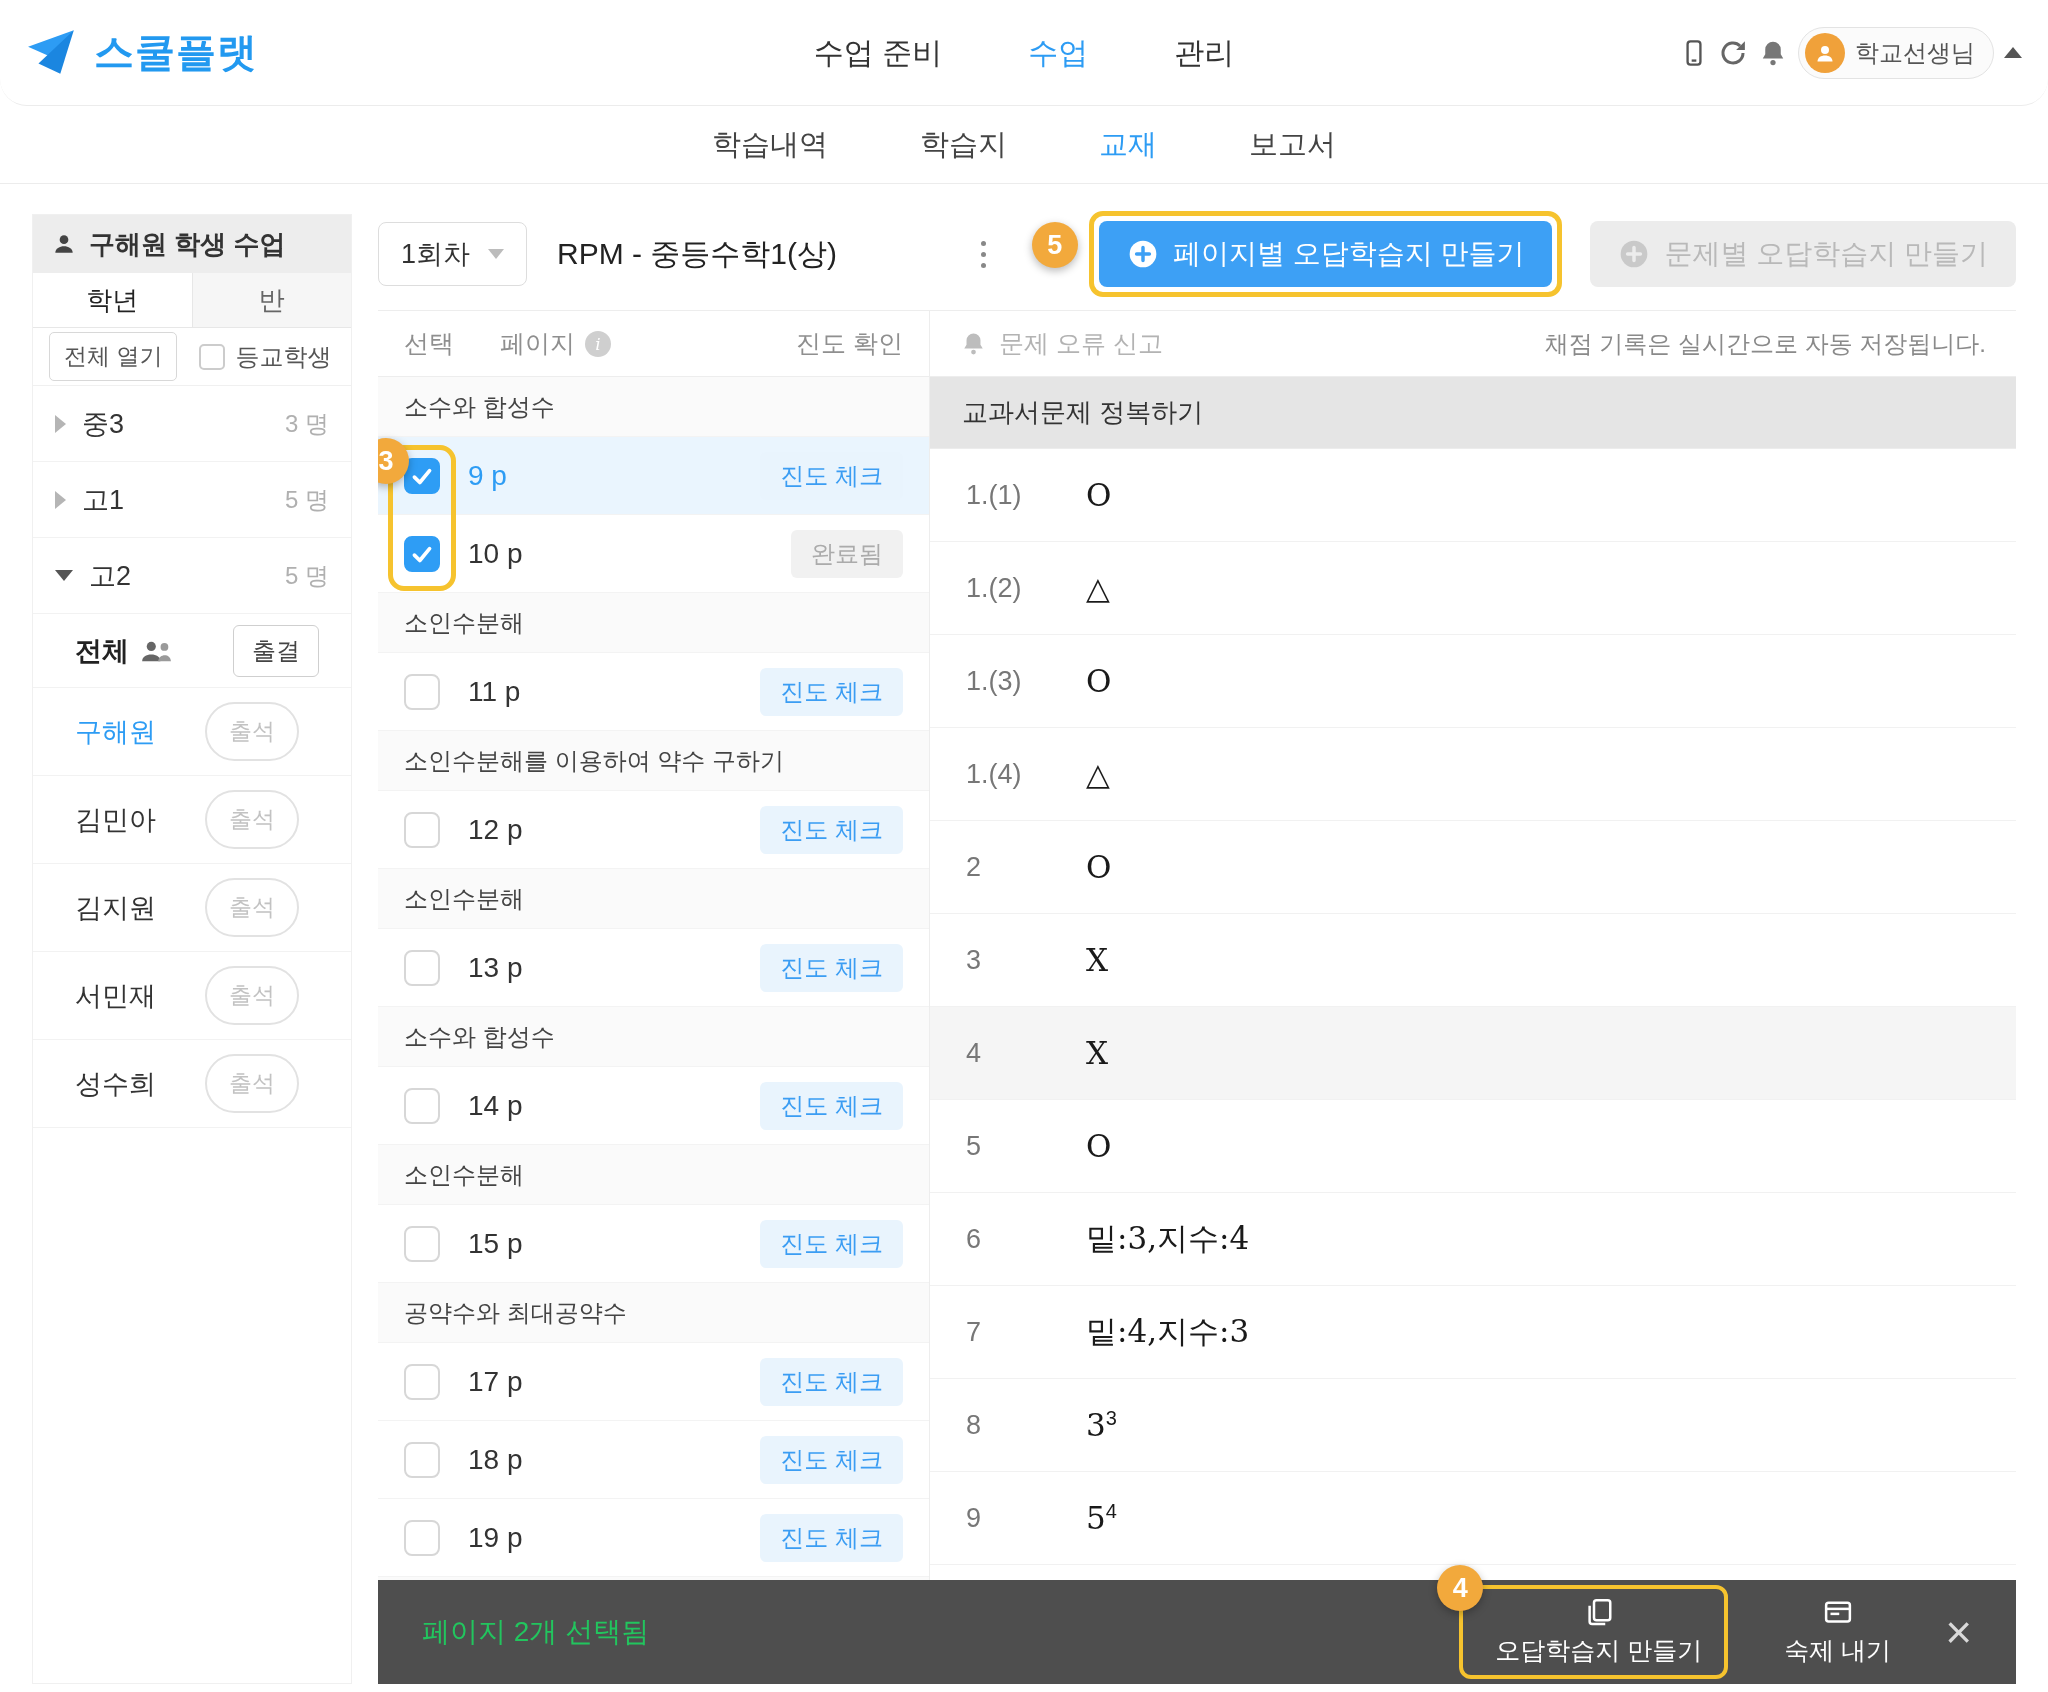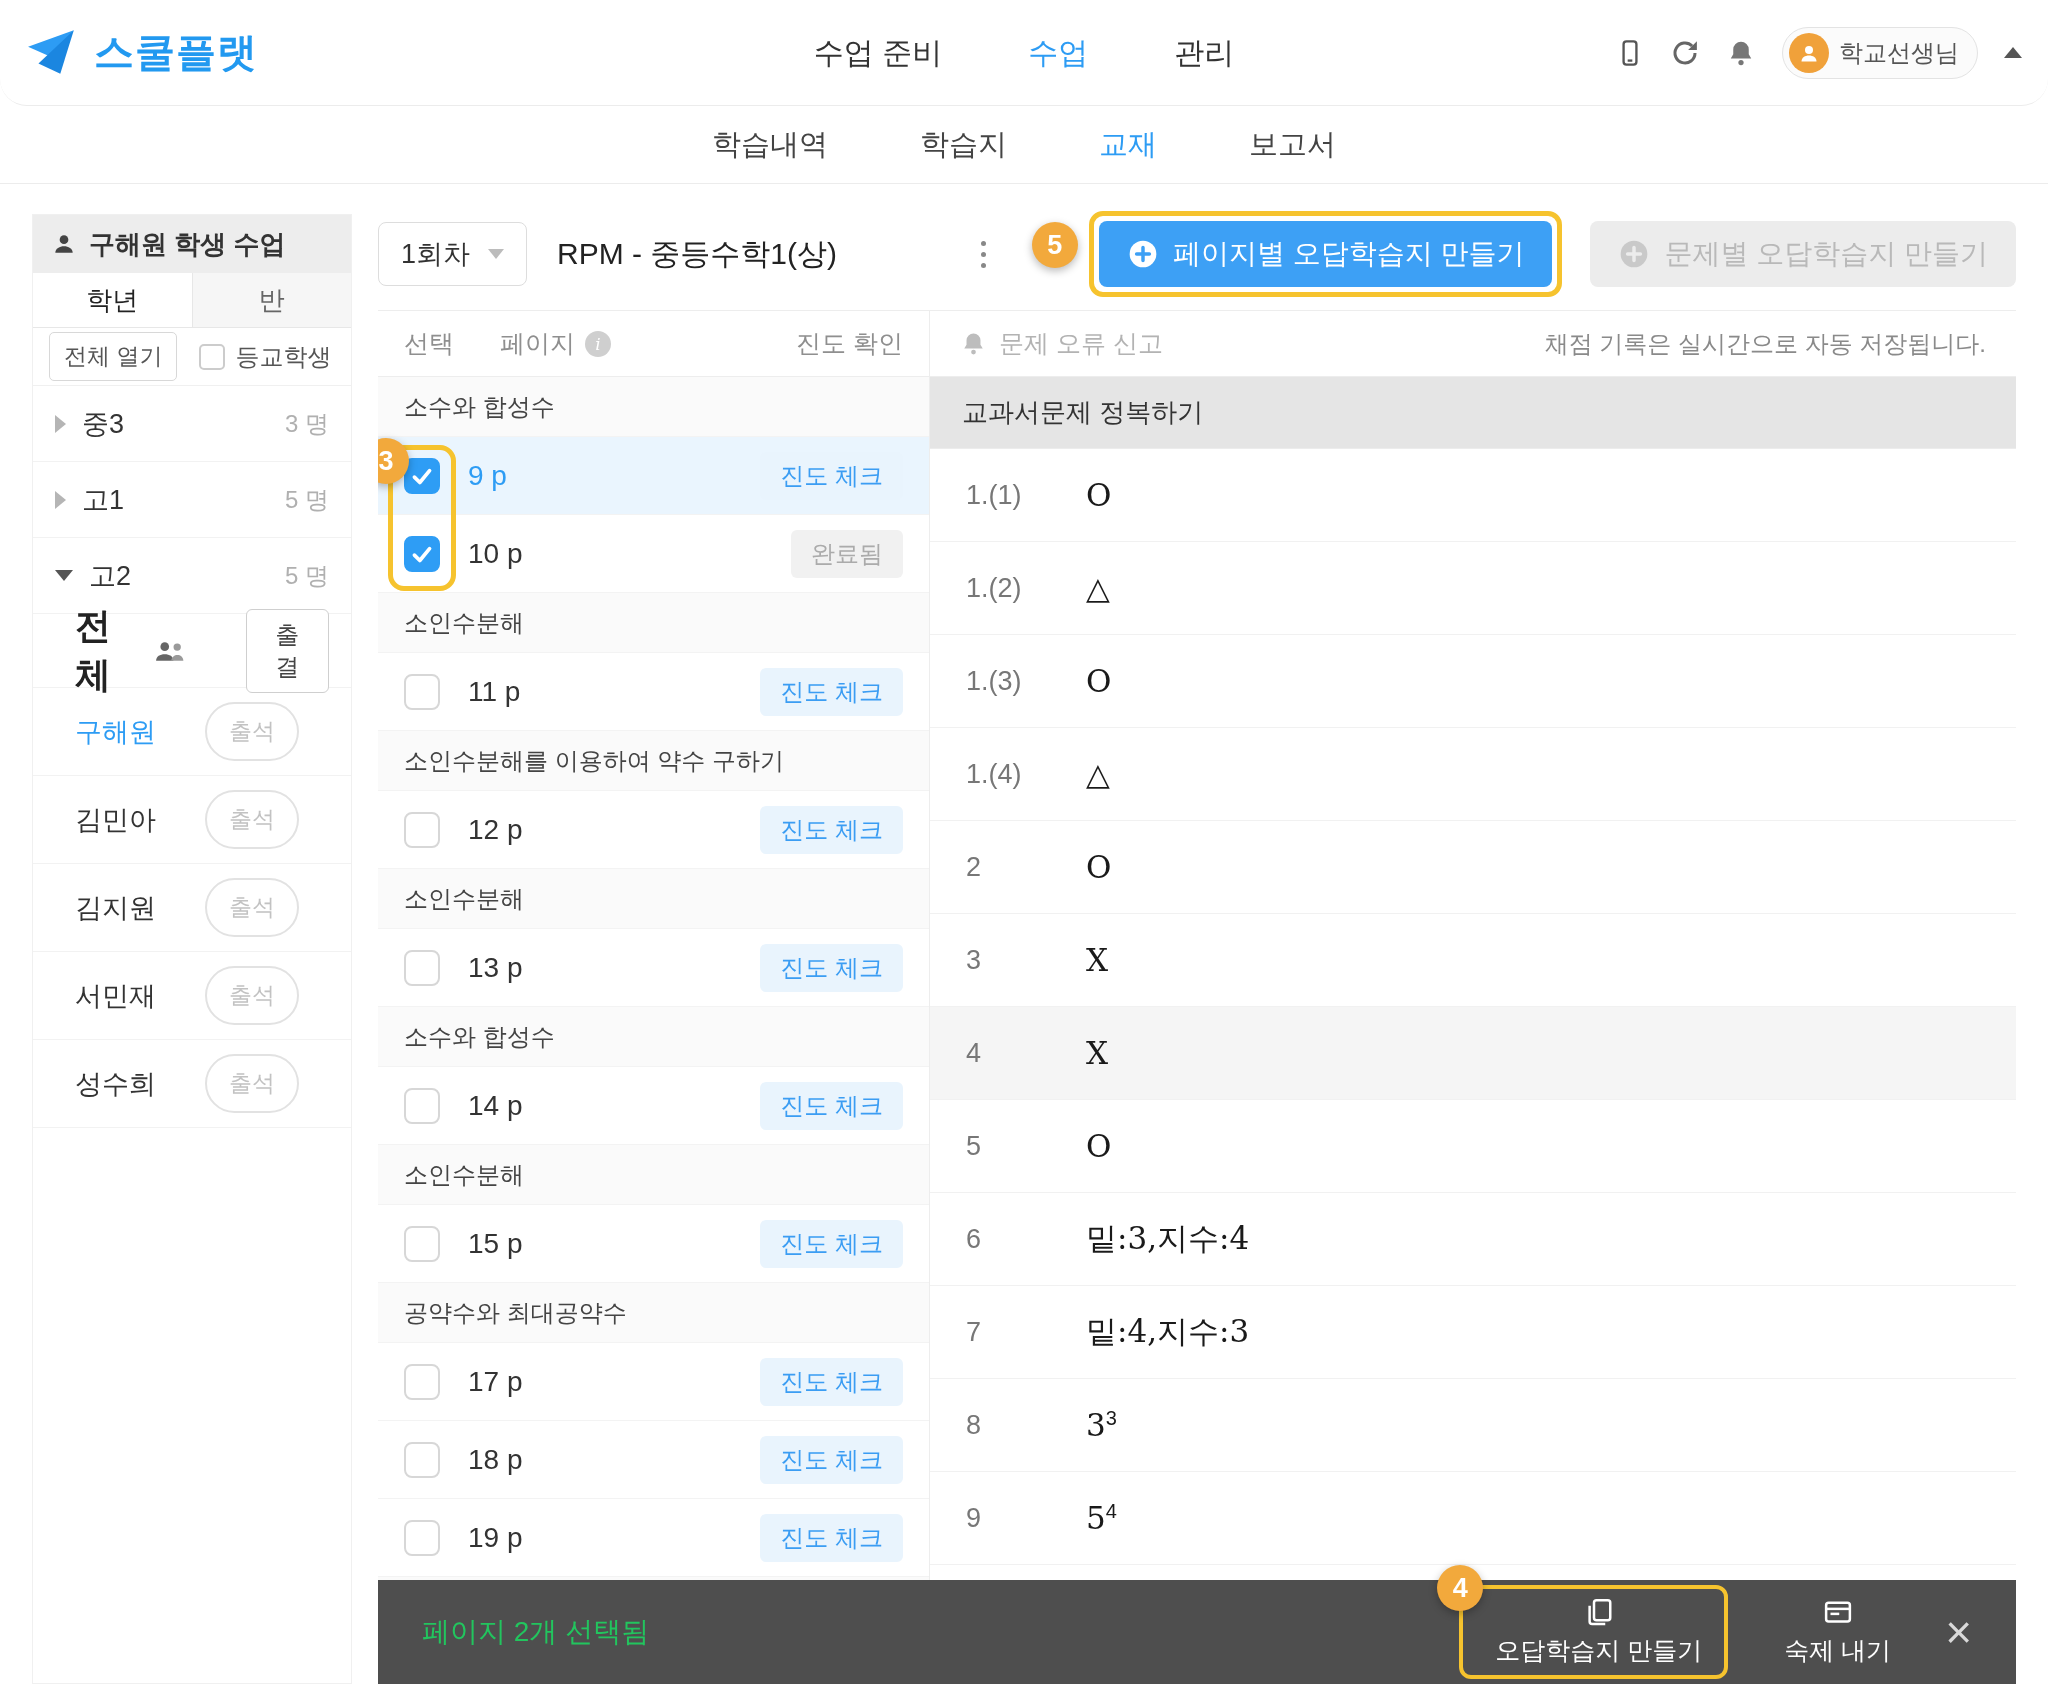--- a/index.html
+++ b/index.html
@@ -6,21 +6,21 @@
   html,body{width:2048px;height:1692px;}
   body{background:#fff;color:#333;overflow:hidden;position:relative;}
 
   
   .topbar{height:106px;display:flex;align-items:center;padding:0 26px;border-bottom:1px solid #ececec;background:#fff;position:relative;border-radius:27px;}
   .logo{display:flex;align-items:center;gap:14px;cursor:pointer;}
   .logo-text{color:#2299f0;font-size:40px;font-weight:700;letter-spacing:1px;}
   .main-nav{position:absolute;left:50%;top:0;height:106px;transform:translateX(-50%);display:flex;align-items:center;gap:86px;}
   .nav-item{font-size:30px;color:#333;cursor:pointer;white-space:nowrap;}
   .nav-item.active{color:#2d9cf4;}
-  .top-right{margin-left:auto;display:flex;align-items:center;gap:26px;}
+  .top-right{margin-left:auto;display:flex;align-items:center;gap:10px;}
   .icon-btn{display:flex;align-items:center;cursor:pointer;}
   .avatar-pill{display:flex;align-items:center;gap:10px;border:1px solid #e3e3e3;background:#fbfbfb;border-radius:34px;padding:5px 18px 5px 6px;cursor:pointer;}
   .avatar-circle{width:40px;height:40px;border-radius:50%;background:#f0a13a;display:flex;align-items:center;justify-content:center;}
   .avatar-name{font-size:24px;color:#555;}
   .caret-up{width:0;height:0;border-left:9px solid transparent;border-right:9px solid transparent;border-bottom:11px solid #555;cursor:pointer;}
 
   
   .subnav{height:78px;display:flex;justify-content:center;align-items:center;gap:92px;border-bottom:1px solid #ececec;background:#fff;}
   .subnav-item{font-size:29px;color:#444;cursor:pointer;}
   .subnav-item.active{color:#2d9cf4;}
@@ -38,21 +38,21 @@
   .btn-outline-sm{border:1px solid #d8d8d8;border-radius:5px;padding:8px 14px;font-size:23px;color:#555;background:#fff;cursor:pointer;}
   .attend{display:flex;align-items:center;gap:10px;margin-left:6px;cursor:pointer;}
   .cb-sm{width:26px;height:26px;border:2px solid #ccc;border-radius:5px;background:#fff;}
   .attend-label{font-size:24px;color:#555;}
   .group-row{height:76px;display:flex;align-items:center;padding:0 22px;border-bottom:1px solid #f2f2f2;cursor:pointer;}
   .caret-right{width:0;height:0;border-top:9px solid transparent;border-bottom:9px solid transparent;border-left:11px solid #b5b5b5;}
   .caret-down{width:0;height:0;border-left:9px solid transparent;border-right:9px solid transparent;border-top:11px solid #555;}
   .group-label{margin-left:16px;font-size:27px;color:#333;}
   .group-count{margin-left:auto;font-size:24px;color:#b0b0b0;}
   .all-row{height:74px;min-height:74px;display:flex;align-items:center;padding:0 22px 0 42px;border-bottom:1px solid #f2f2f2;}
-  .all-label{font-size:36px;color:#222;font-weight:600;margin-right:12px;}
+  .all-label{font-size:27px;color:#222;font-weight:600;margin-right:12px;}
   .attendance-btn{margin-left:60px;border:1px solid #cfcfcf;border-radius:6px;padding:9px 18px;font-size:24px;color:#444;background:#fff;cursor:pointer;}
   .student-row{height:88px;display:flex;align-items:center;padding:0 22px 0 42px;border-bottom:1px solid #f2f2f2;cursor:pointer;}
   .student-name{font-size:27px;color:#333;width:130px;}
   .student-row.selected .student-name{color:#2d9cf4;}
   .status-oval{border:2px solid #e2e2e2;border-radius:999px;padding:12px 22px;font-size:23px;color:#c2c2c2;background:#fff;cursor:pointer;}
 
   
   .main{flex:1;margin-left:26px;position:relative;display:flex;flex-direction:column;}
   .toolbar{display:flex;align-items:center;height:80px;min-height:80px;margin-bottom:16px;}
   .session-select{display:flex;align-items:center;gap:18px;border:1px solid #ddd;border-radius:8px;height:64px;padding:0 22px;font-size:27px;color:#333;background:#fff;cursor:pointer;}

